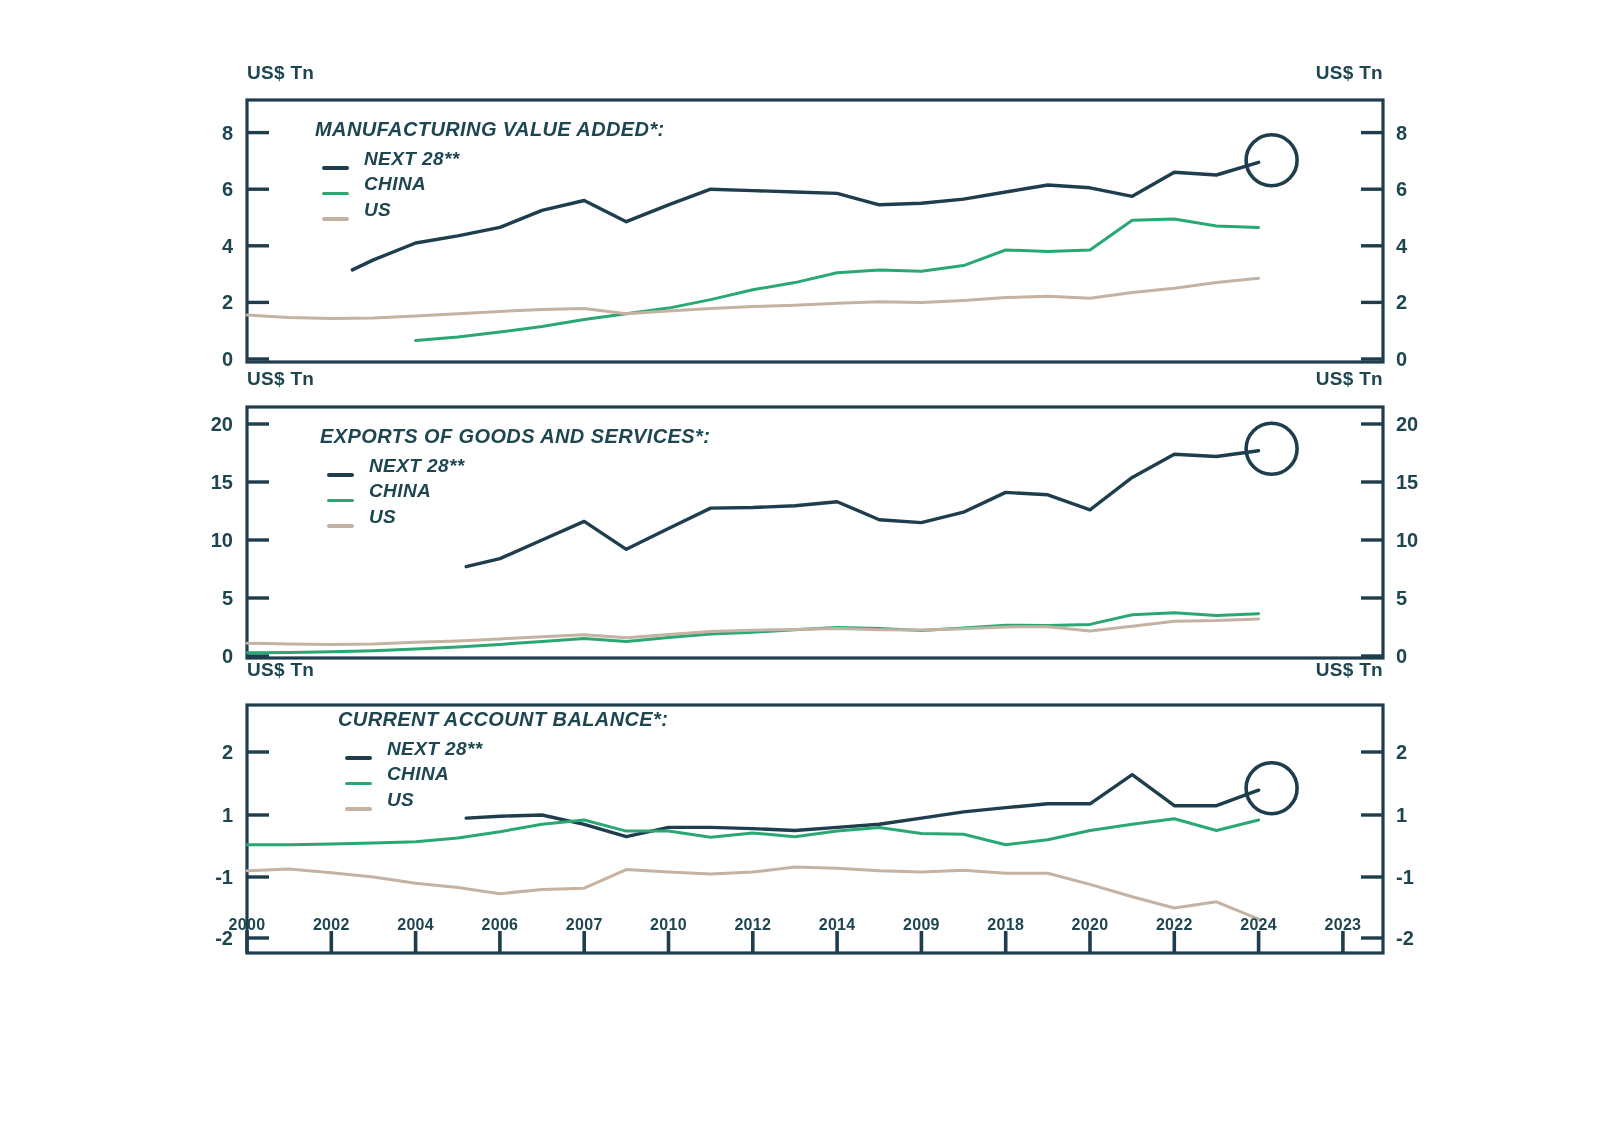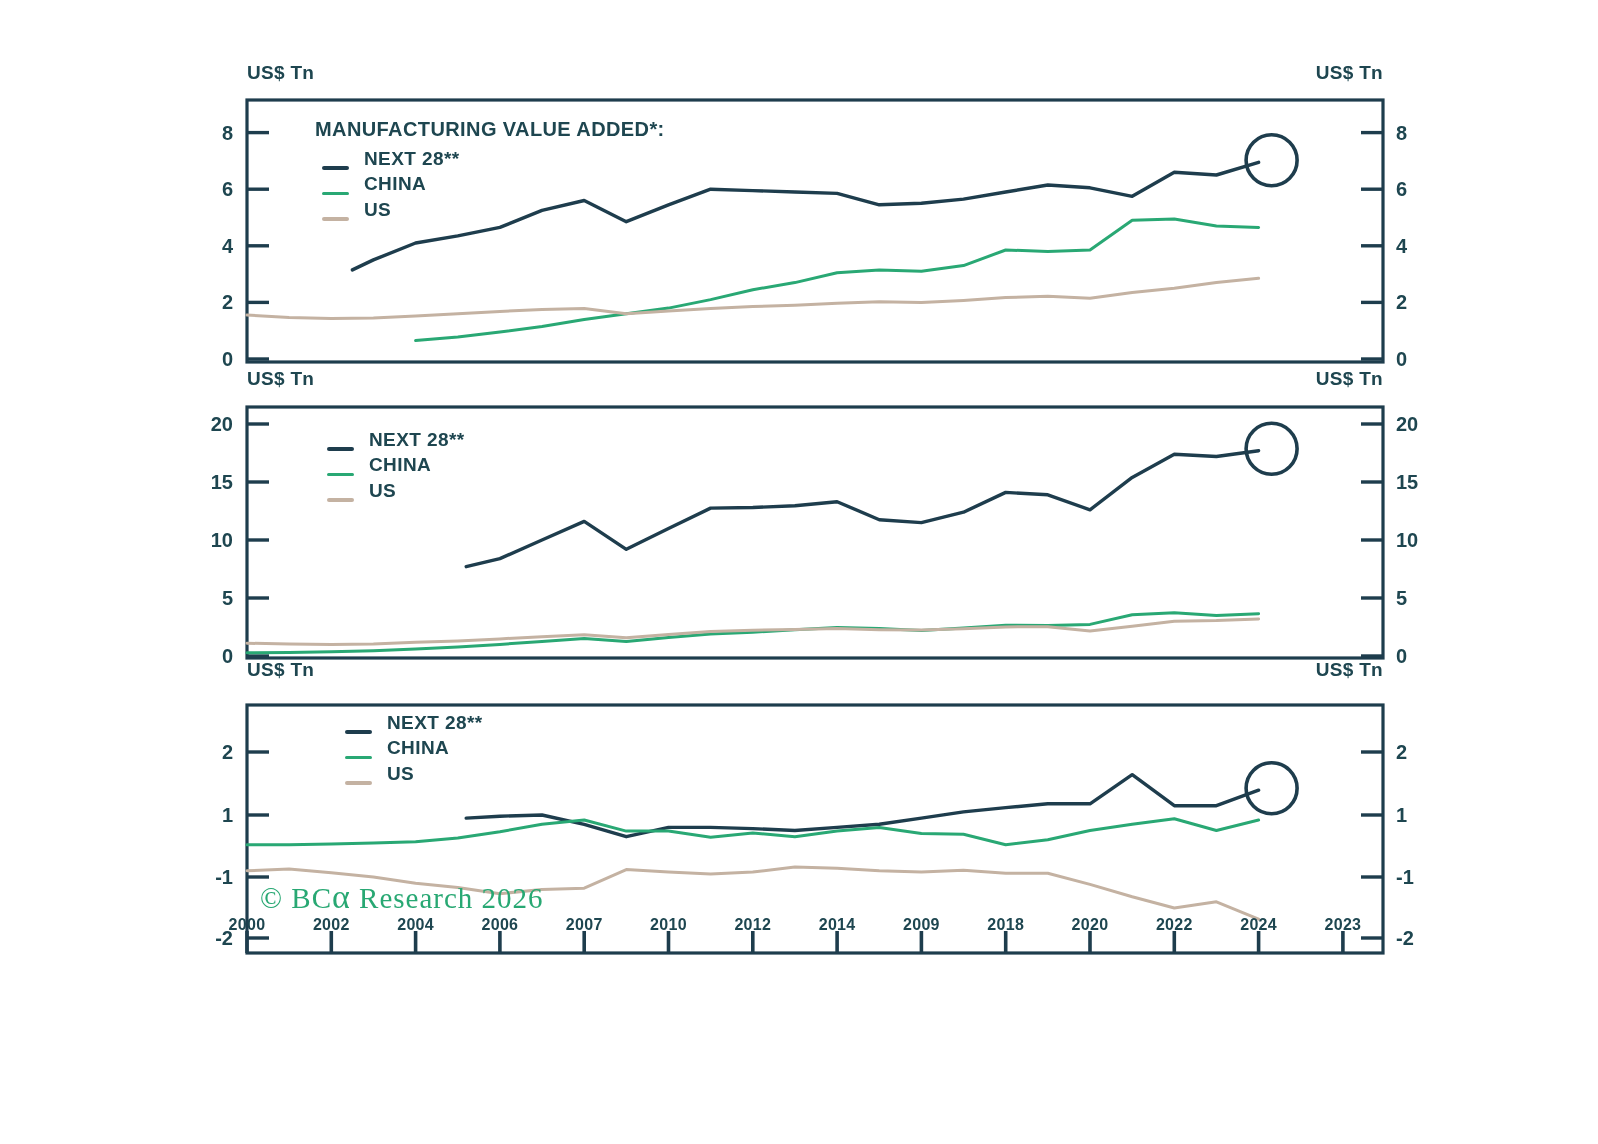--- a/index.html
+++ b/index.html
@@ -12,21 +12,21 @@
   #plot-svg{position:absolute;left:0;top:0;}
   .txt{position:absolute;color:var(--c-text);font-weight:700;}
   .unit-label{position:absolute;font-size:19px;font-weight:700;color:var(--c-text);letter-spacing:.3px;}
   .unit-left{left:247px;}
   .unit-right{left:1143px;width:240px;text-align:right;}
   .u0{top:62px}.u1{top:368px}.u2{top:659px}
   .ylab{position:absolute;font-size:20px;line-height:24px;height:24px;}
   .ylab.left{left:140px;width:93px;text-align:right;}
   .ylab.right{left:1396px;width:90px;text-align:left;}
   .year-label{position:absolute;top:916px;width:84px;text-align:center;font-size:16px;letter-spacing:.3px;}
-  .legend{position:absolute;}
+  .legend{position:absolute;font-style:italic;}
   .legend-title{font-size:20px;font-weight:700;color:var(--c-text);letter-spacing:.4px;margin-bottom:3px;white-space:nowrap;}
   .legend-row{display:flex;align-items:flex-end;height:25.5px;padding-left:7px;}
   .legend-swatch{display:inline-block;width:27px;height:3.4px;border-radius:2px;margin-right:15px;flex:none;}
   .legend-name{font-size:19px;font-weight:700;color:var(--c-text);letter-spacing:.4px;white-space:nowrap;}
   .watermark{position:absolute;left:260px;top:882px;font-family:"Liberation Serif",serif;
     font-size:29px;color:var(--c-wm);letter-spacing:1px;font-weight:500;}
   .watermark .alpha{font-size:34px;line-height:0;}
 </style>
 </head>
 <body>
@@ -109,34 +109,36 @@
       <div class="legend-row">
         <span class="legend-swatch" style="background: rgb(41, 168, 116);"></span>
         <span class="legend-name">CHINA</span>
       </div>
       <div class="legend-row">
         <span class="legend-swatch" style="background: rgb(196, 178, 162);"></span>
         <span class="legend-name">US</span>
       </div>
     </div>
   <div class="legend" id="legend-1" style="left:320px;top:425px">
+    <div class="legend-title">EXPORTS OF GOODS AND SERVICES*:</div>
   <div class="legend-row">
         <span class="legend-swatch" style="background: rgb(30, 61, 77);"></span>
         <span class="legend-name">NEXT 28**</span>
       </div>
       <div class="legend-row">
         <span class="legend-swatch" style="background: rgb(41, 168, 116);"></span>
         <span class="legend-name">CHINA</span>
       </div>
       <div class="legend-row">
         <span class="legend-swatch" style="background: rgb(196, 178, 162);"></span>
         <span class="legend-name">US</span>
       </div>
     </div>
   <div class="legend" id="legend-2" style="left:338px;top:708px">
+    <div class="legend-title">CURRENT ACCOUNT BALANCE*:</div>
   <div class="legend-row">
         <span class="legend-swatch" style="background: rgb(30, 61, 77);"></span>
         <span class="legend-name">NEXT 28**</span>
       </div>
       <div class="legend-row">
         <span class="legend-swatch" style="background: rgb(41, 168, 116);"></span>
         <span class="legend-name">CHINA</span>
       </div>
       <div class="legend-row">
         <span class="legend-swatch" style="background: rgb(196, 178, 162);"></span>
@@ -182,14 +184,13 @@
       <div class="txt year-label" style="left: 710.8px;">2012</div>
       <div class="txt year-label" style="left: 795.1px;">2014</div>
       <div class="txt year-label" style="left: 879.4px;">2009</div>
       <div class="txt year-label" style="left: 963.7px;">2018</div>
       <div class="txt year-label" style="left: 1048px;">2020</div>
       <div class="txt year-label" style="left: 1132.3px; text-align: center;">2022</div>
       <div class="txt year-label" style="left: 1216.6px;">2024</div>
       <div class="txt year-label" style="left: 1300.9px;">2023</div>
     </div>
 
-  <div class="watermark"><span>© BC</span><span class="alpha">α</span><span> Research 2026</span></div>
 </div>
 
 </body></html>

